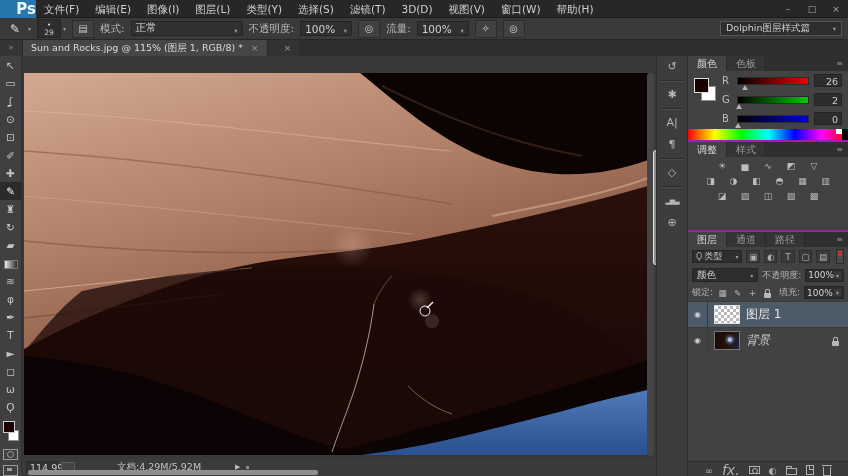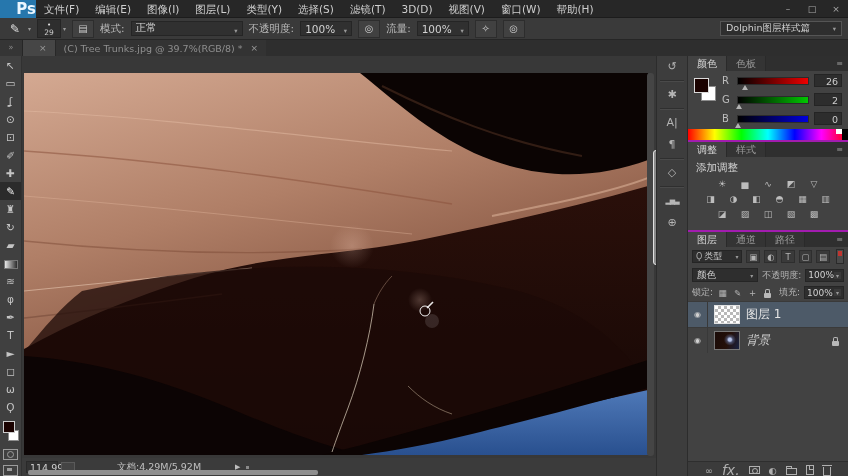--- a/index.html
+++ b/index.html
@@ -187,24 +187,24 @@
   <span class="opt-icon">◎</span>
   <span id="workspace-select">
     <span>Dolphin图层样式篇</span>
     <span class="arrow">▾</span>
   </span>
 </div>
 
 <div id="tabbar" class="abs">
   <span class="tabbar-left">»</span>
   <span class="doc-tab active">
+    <span>Sun and Rocks.jpg @ 115% (图层 1, RGB/8) *</span>
     <span class="tab-close">×</span>
   </span>
   <span class="doc-tab inactive">
-    <span>(C) Tree Trunks.jpg @ 39.7%(RGB/8) *</span>
     <span class="tab-close">×</span>
   </span>
 </div>
 
 <div id="toolbar" class="abs">
   <div class="tool">↖</div>
   <div class="tool">▭</div>
   <div class="tool">ʆ</div>
   <div class="tool">⊙</div>
   <div class="tool">⊡</div>
@@ -356,21 +356,20 @@
 
   <div style="height:2px;"></div>
 
   <div class="panel">
     <div class="panel-tabs">
       <span class="ptab active">调整</span>
       <span class="ptab">样式</span>
       <span class="panel-menu">≡</span>
     </div>
     <div id="adj-body">
-      <div class="adj-title">添加调整</div>
       <div class="adj-row">
         <span class="adj">☀</span>
         <span class="adj">▅</span>
         <span class="adj">∿</span>
         <span class="adj">◩</span>
         <span class="adj">▽</span>
       </div>
       <div class="adj-row">
         <span class="adj">◨</span>
         <span class="adj">◑</span>

